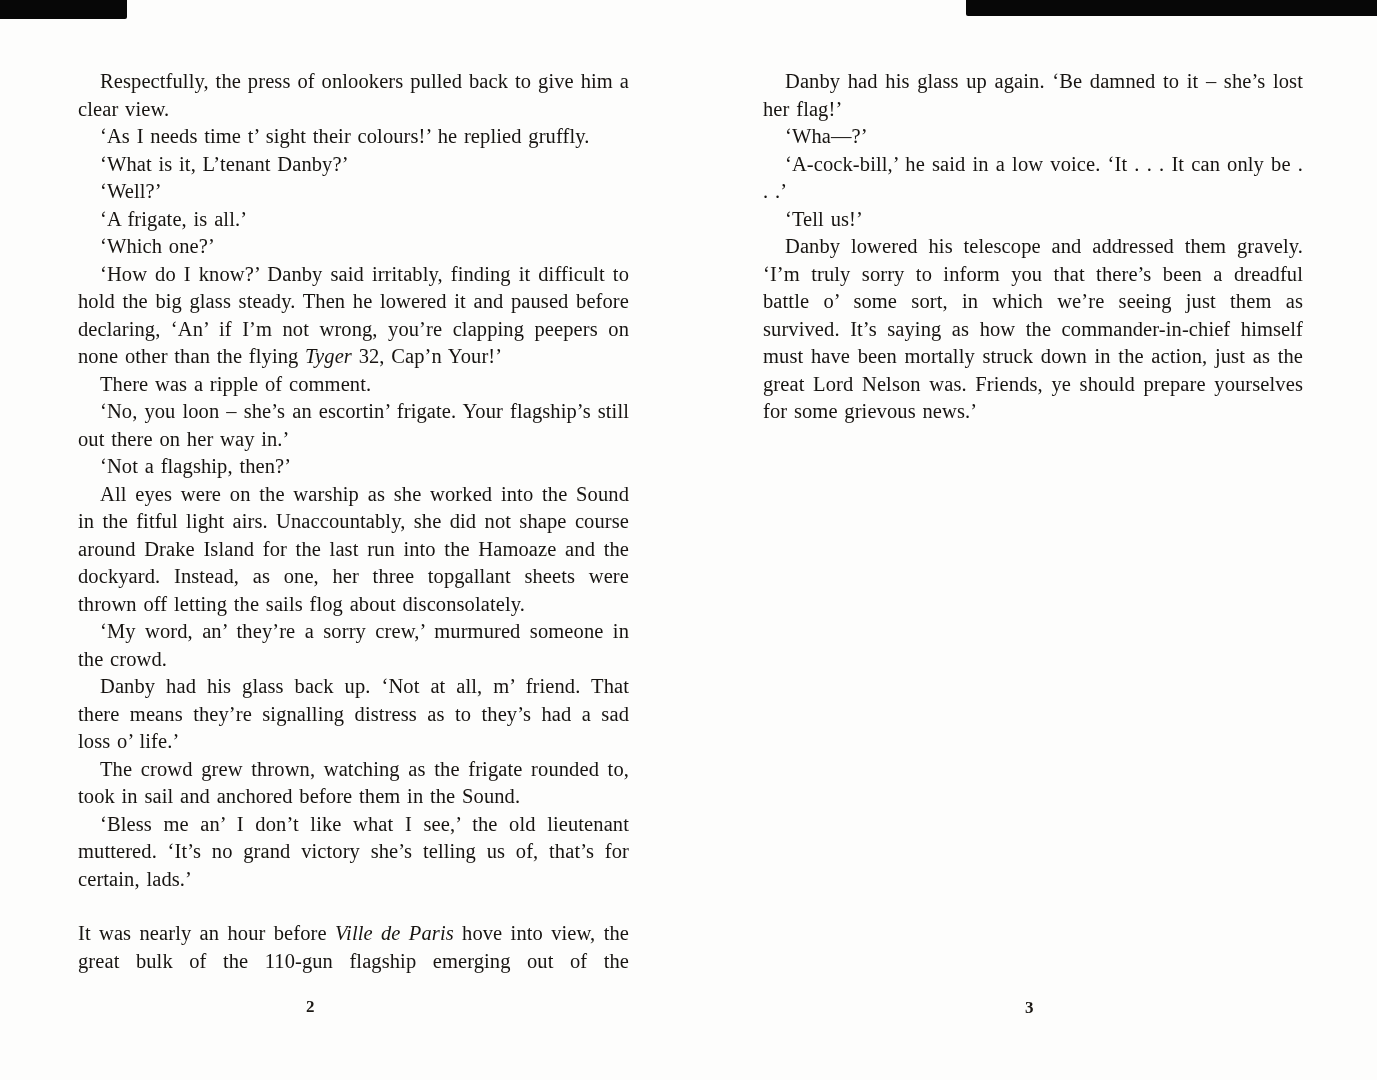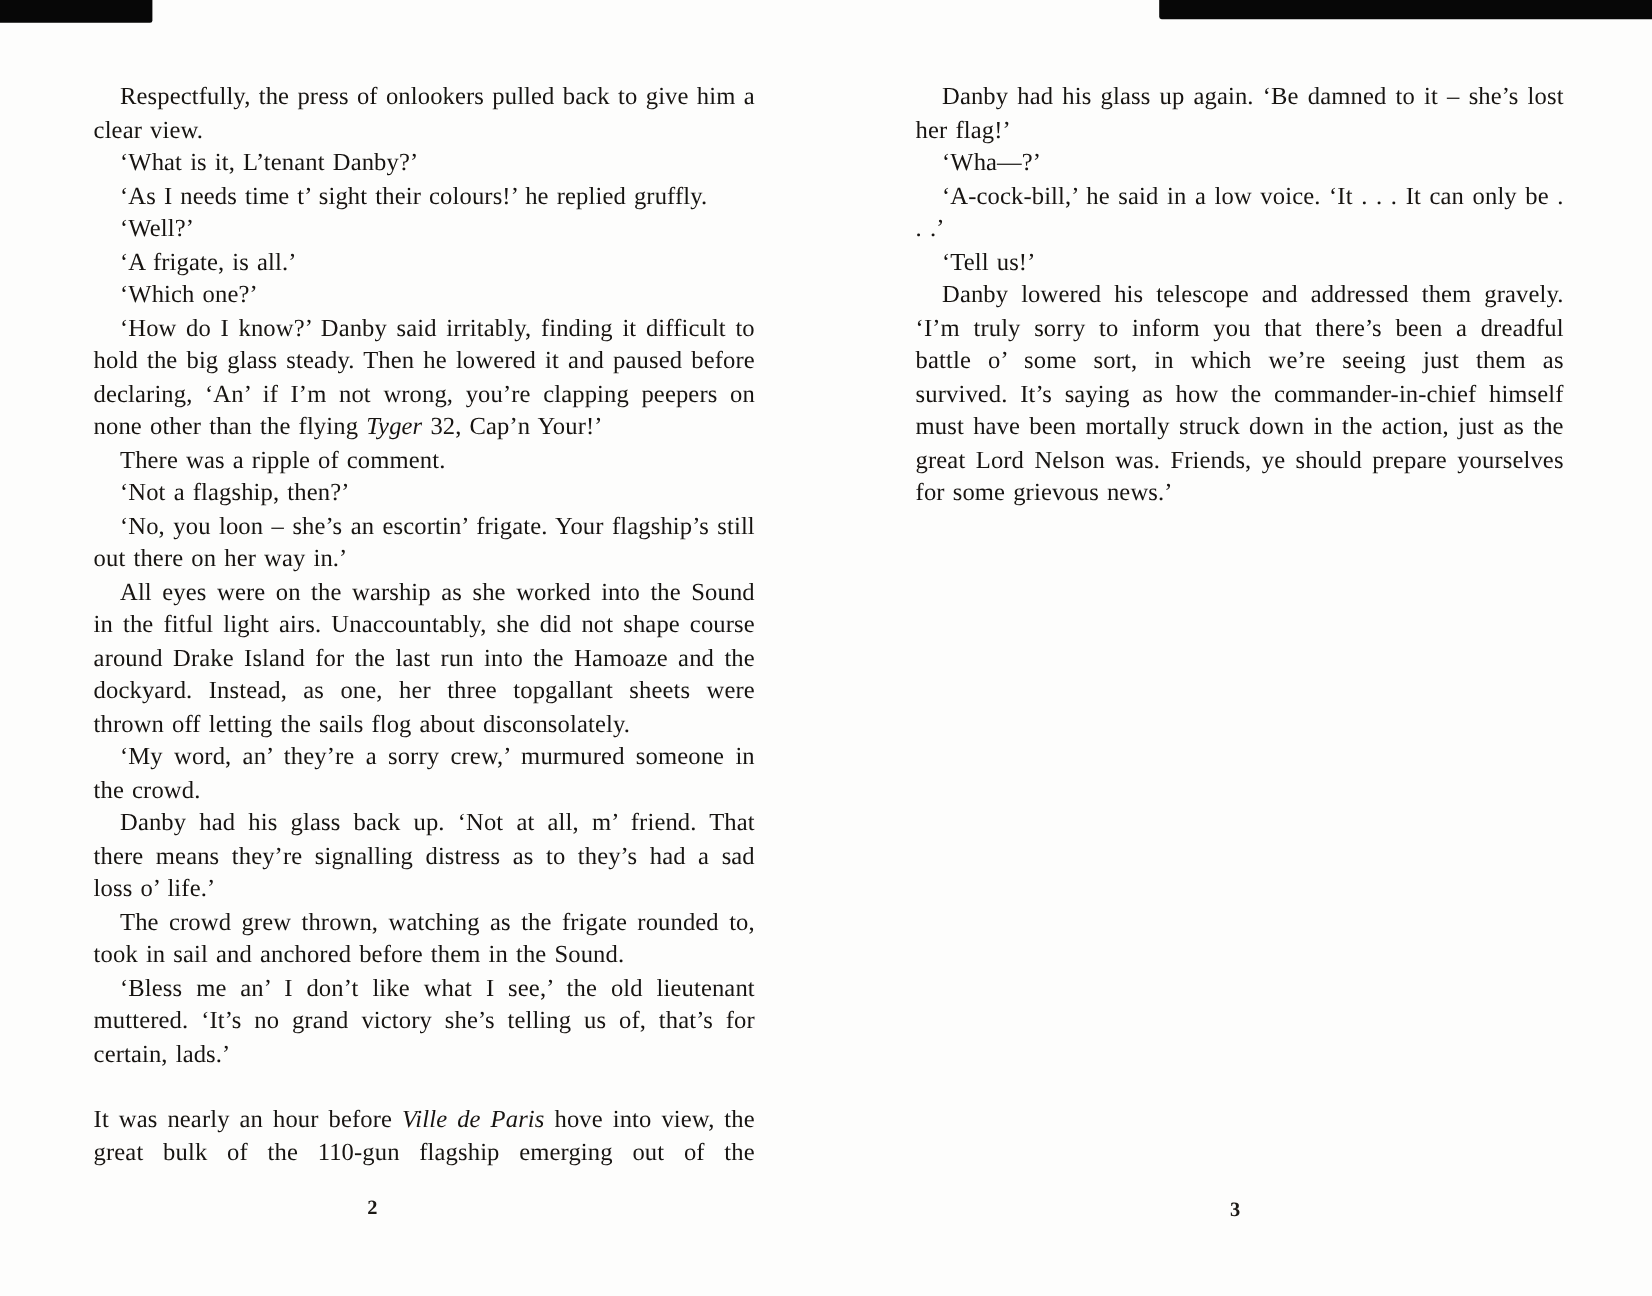--- a/index.html
+++ b/index.html
@@ -57,29 +57,29 @@
 </head>
 <body>
 
 <div class="spread">
 
   <div class="scan-bar scan-bar-left"></div>
   <div class="scan-bar scan-bar-right"></div>
 
   <div class="page-text page-text-left">
       <p class="para indent"><span>Respectfully, the press of onlookers pulled back to give him a clear view.</span></p>
+      <p class="para indent"><span>‘As I needs time t’ sight their colours!’ he replied gruffly.</span></p>
       <p class="para indent"><span>‘What is it, L’tenant Danby?’</span></p>
-      <p class="para indent"><span>‘As I needs time t’ sight their colours!’ he replied gruffly.</span></p>
       <p class="para indent"><span>‘Well?’</span></p>
       <p class="para indent"><span>‘A frigate, is all.’</span></p>
       <p class="para indent"><span>‘Which one?’</span></p>
       <p class="para indent"><span>‘How do I know?’ Danby said irritably, finding it difficult to hold the big glass steady. Then he lowered it and paused before declaring, ‘An’ if I’m not wrong, you’re clapping peepers on none other than the flying </span><em>Tyger</em><span> 32, Cap’n Your!’</span></p>
       <p class="para indent"><span>There was a ripple of comment.</span></p>
+      <p class="para indent"><span>‘No, you loon – she’s an escortin’ frigate. Your flagship’s still out there on her way in.’</span></p>
       <p class="para indent"><span>‘Not a flagship, then?’</span></p>
-      <p class="para indent"><span>‘No, you loon – she’s an escortin’ frigate. Your flagship’s still out there on her way in.’</span></p>
       <p class="para indent"><span>All eyes were on the warship as she worked into the Sound in the fitful light airs. Unaccountably, she did not shape course around Drake Island for the last run into the Hamoaze and the dockyard. Instead, as one, her three topgallant sheets were thrown off letting the sails flog about disconsolately.</span></p>
       <p class="para indent"><span>‘My word, an’ they’re a sorry crew,’ murmured someone in the crowd.</span></p>
       <p class="para indent"><span>Danby had his glass back up. ‘Not at all, m’ friend. That there means they’re signalling distress as to they’s had a sad loss o’ life.’</span></p>
       <p class="para indent"><span>The crowd grew thrown, watching as the frigate rounded to, took in sail and anchored before them in the Sound.</span></p>
       <p class="para indent"><span>‘Bless me an’ I don’t like what I see,’ the old lieutenant muttered. ‘It’s no grand victory she’s telling us of, that’s for certain, lads.’</span></p>
       <p class="para section-break justify-last"><span>It was nearly an hour before </span><em>Ville de Paris</em><span> hove into view, the great bulk of the 110-gun flagship emerging out of the</span></p>
     </div>
 
   <div class="page-number page-number-left">2</div>
 

